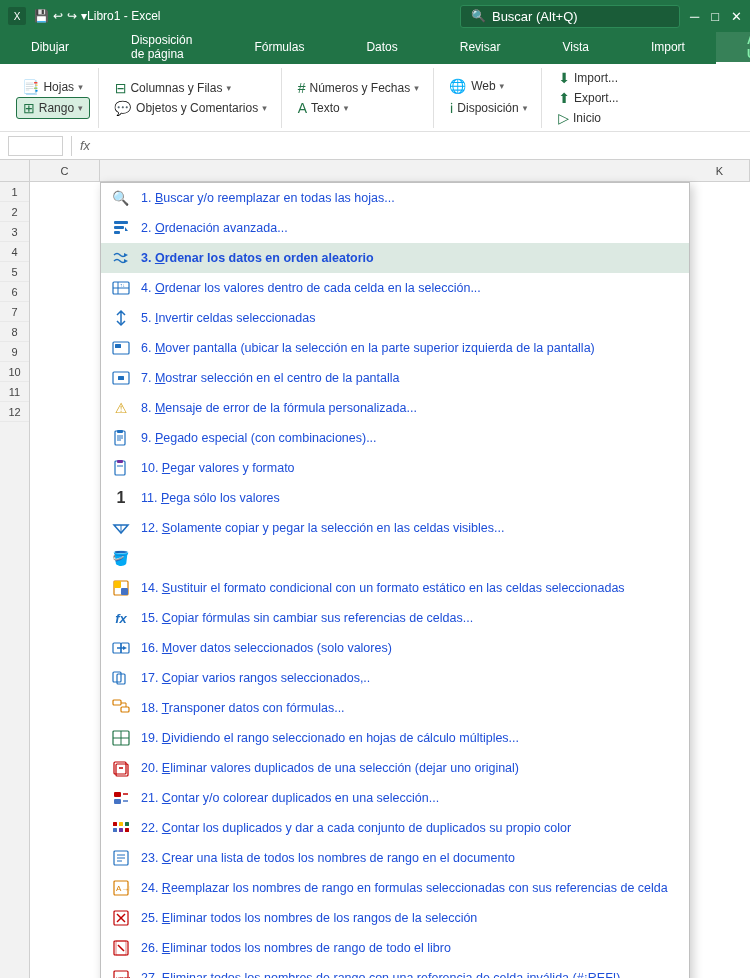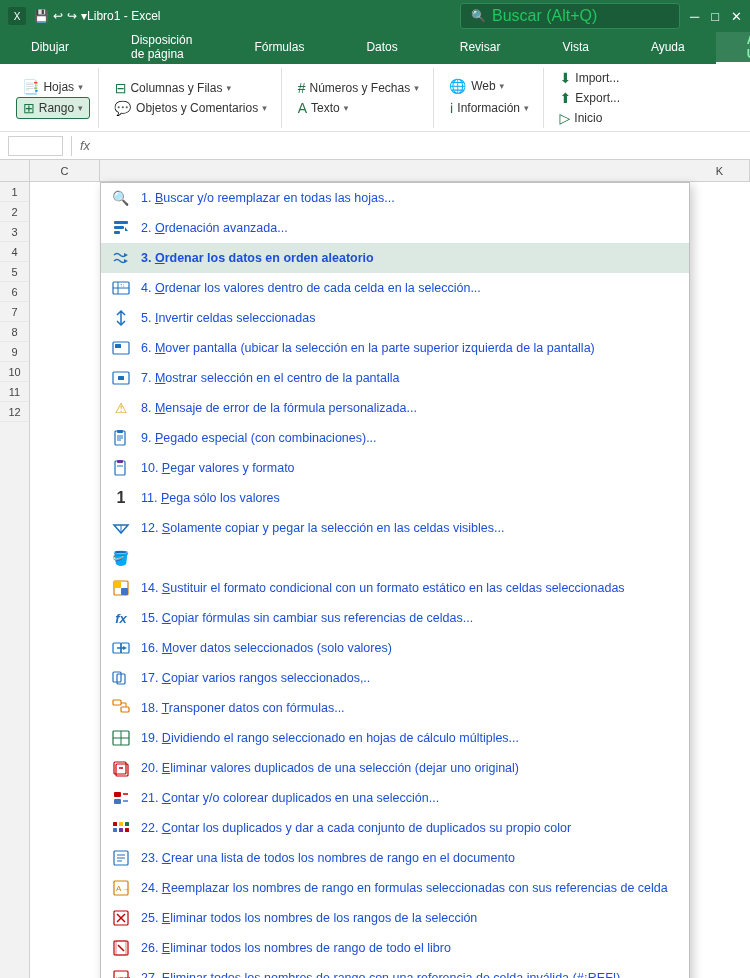--- a/index.html
+++ b/index.html
@@ -190,37 +190,37 @@
   <div class="title-bar-icon">X</div>
   <div class="quick-access">
     <span class="qa-icon">💾</span>
     <span class="qa-icon">↩</span>
     <span class="qa-icon">↪</span>
     <span class="qa-icon">▾</span>
   </div>
   <span class="title-bar-text">Libro1 - Excel</span>
   <div class="title-bar-search">
     <span>🔍</span>
-    <span style="font-size:16px;color:#22c55e;">Buscar (Alt+Q)</span>
+    <span style="font-size:13px;color:#ffffff;">Buscar (Alt+Q)</span>
   </div>
   <div style="display:flex;gap:12px;margin-left:10px;color:white;font-size:13px;">
     <span>─</span>
     <span>□</span>
     <span>✕</span>
   </div>
 </div>
 
 <div class="ribbon-tabs">
   <div class="ribbon-tab">Dibujar</div>
   <div class="ribbon-tab">Disposición de página</div>
   <div class="ribbon-tab">Fórmulas</div>
   <div class="ribbon-tab">Datos</div>
   <div class="ribbon-tab">Revisar</div>
   <div class="ribbon-tab">Vista</div>
-  <div class="ribbon-tab">Ayuda</div>
+  <div class="ribbon-tab">Import</div>
   <div class="ribbon-tab asap active" style="color:#86efac;background:rgba(255,255,255,0.1);">ASAP Utilities</div>
 </div>
 
 <div class="ribbon-content">
   <div class="ribbon-group">
     <div class="ribbon-btn">
       <span class="ribbon-icon">📑</span>
       <span>Hojas</span>
       <span class="ribbon-caret">▾</span>
     </div>
@@ -258,21 +258,21 @@
   </div>
 
   <div class="ribbon-group">
     <div class="ribbon-btn">
       <span class="ribbon-icon">🌐</span>
       <span>Web</span>
       <span class="ribbon-caret">▾</span>
     </div>
     <div class="ribbon-btn">
       <span class="ribbon-icon">ℹ</span>
-      <span>Información</span>
+      <span>Disposición</span>
       <span class="ribbon-caret">▾</span>
     </div>
   </div>
 
   <div class="ribbon-group" style="border-right:none;">
     <div class="ribbon-btn">
       <span class="ribbon-icon">⬇</span>
       <span>Import...</span>
     </div>
     <div class="ribbon-btn">

